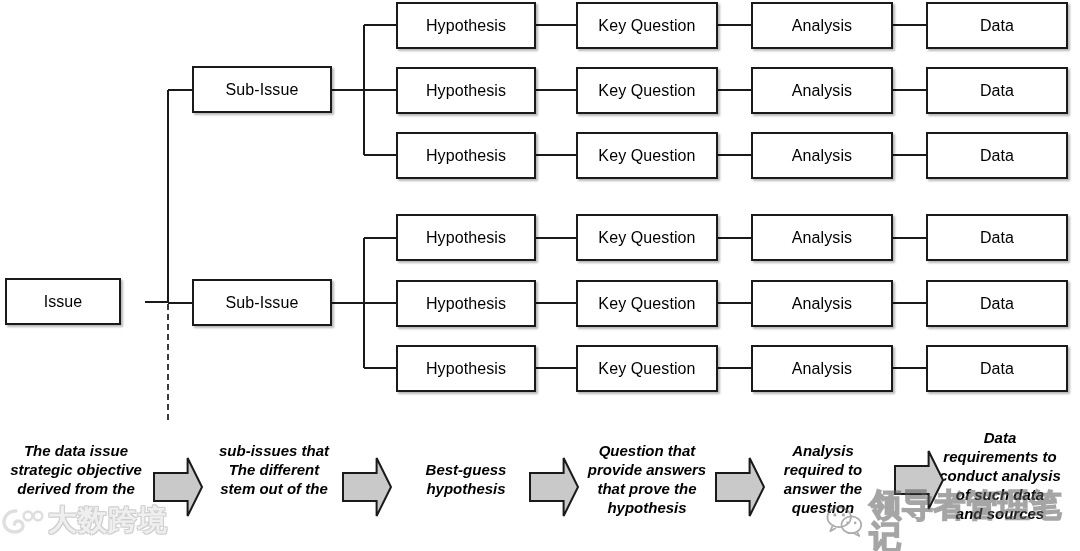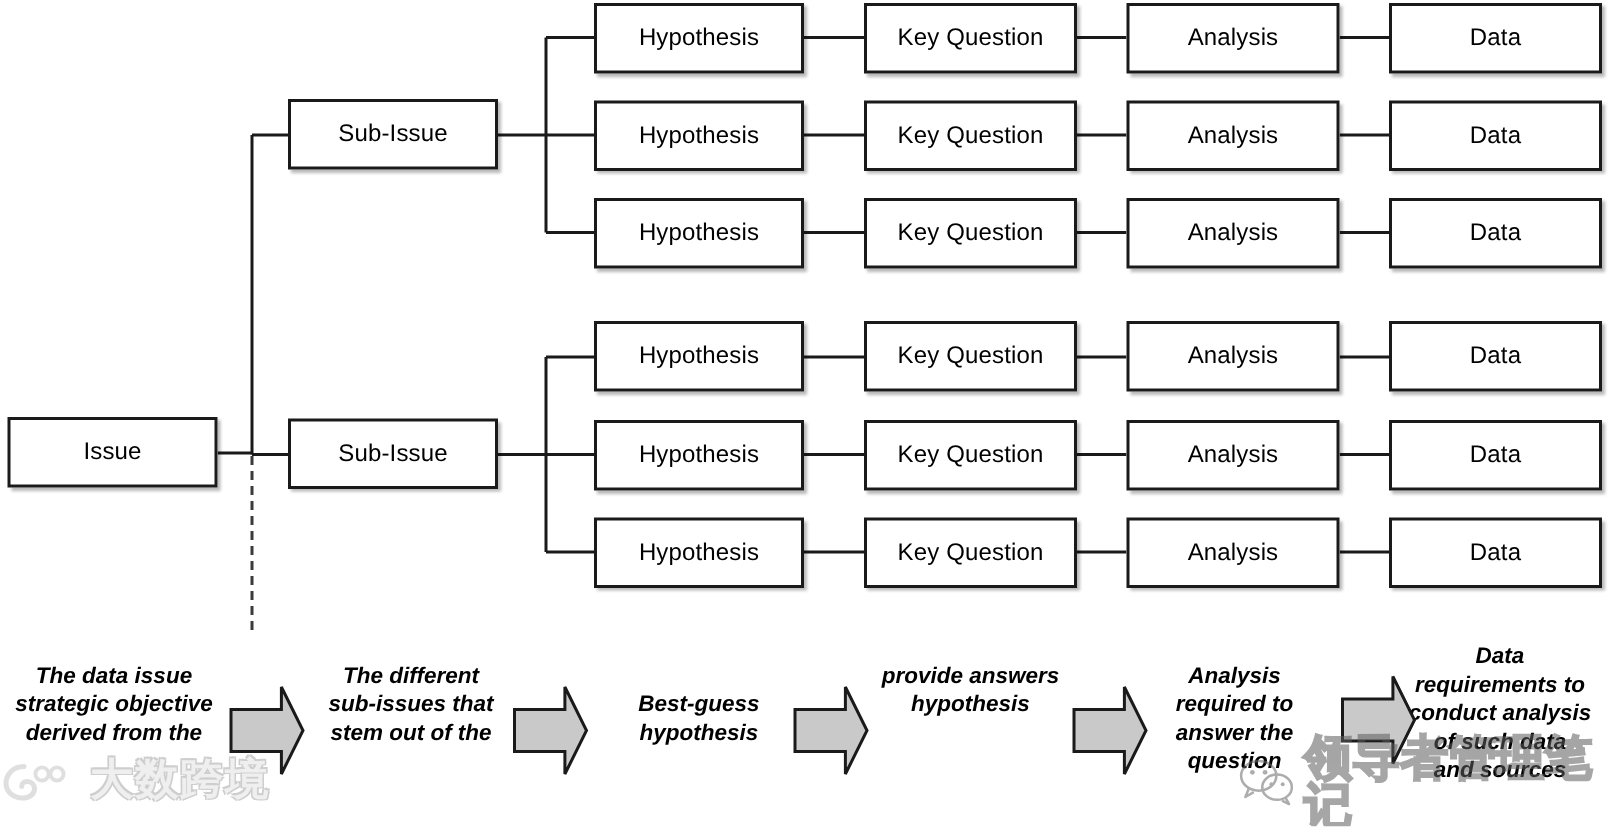--- a/index.html
+++ b/index.html
@@ -76,21 +76,21 @@
   .wm {
     position: absolute;
     z-index: 6;
     pointer-events: none;
   }
   #wm-left {
     left: 2px;
     top: 506px;
     display: flex;
     align-items: center;
-    gap: 16px;
+    gap: 4px;
     opacity: 0.90;
   }
   #wm-left .wm-text {
     font-size: 29px;
     font-weight: bold;
     color: #eeeeee;
     text-shadow:
       1px 1px 0 #c9c9c9, -1px -1px 0 #c9c9c9,
       1px -1px 0 #c9c9c9, -1px 1px 0 #c9c9c9;
     line-height: 1;
@@ -151,21 +151,21 @@
       <div class="line h" style="left: 536px; width: 40px; top: 367px;"></div>
       <div class="line h" style="left: 718px; width: 33px; top: 367px;"></div>
       <div class="line h" style="left: 893px; width: 33px; top: 367px;"></div>
     </div>
 
   <div id="dash-layer">
       <div class="dashline" style="left: 167px; top: 304px; height: 116px;"></div>
     </div>
 
   <div id="nodes-layer">
-      <div class="node" style="left: 5px; top: 278px; width: 140px; height: 47px; justify-content: center;">
+      <div class="node" style="left: 5px; top: 278px; width: 116px; height: 47px; justify-content: center;">
         <span>Issue</span>
       </div>
       <div class="node" style="left: 192px; top: 66px; width: 140px; height: 47px;">
         <span>Sub-Issue</span>
       </div>
       <div class="node" style="left: 192px; top: 279px; width: 140px; height: 47px;">
         <span>Sub-Issue</span>
       </div>
       <div class="node" style="left: 396px; top: 2px; width: 140px; height: 47px;">
         <span>Hypothesis</span>
@@ -241,30 +241,32 @@
       </div>
     </div>
 
   <div id="captions-layer">
       <div class="caption" style="left: 0px; top: 441px; width: 152px;">
         <div>The data issue</div>
         <div>strategic objective</div>
         <div>derived from the</div>
       </div>
       <div class="caption" style="left: 200px; top: 441px; width: 148px;">
+        <div>sub-issues that</div>
         <div>The different</div>
-        <div>sub-issues that</div>
         <div>stem out of the</div>
       </div>
       <div class="caption" style="left: 392px; top: 460px; width: 148px;">
         <div>Best-guess</div>
         <div>hypothesis</div>
       </div>
       <div class="caption" style="left: 572px; top: 441px; width: 150px;">
+        <div>Question that</div>
         <div>provide answers</div>
+        <div>that prove the</div>
         <div>hypothesis</div>
       </div>
       <div class="caption" style="left: 762px; top: 441px; width: 122px;">
         <div>Analysis</div>
         <div>required to</div>
         <div>answer the</div>
         <div>question</div>
       </div>
       <div class="caption" style="left: 920px; top: 428px; width: 160px;">
         <div>Data</div>

